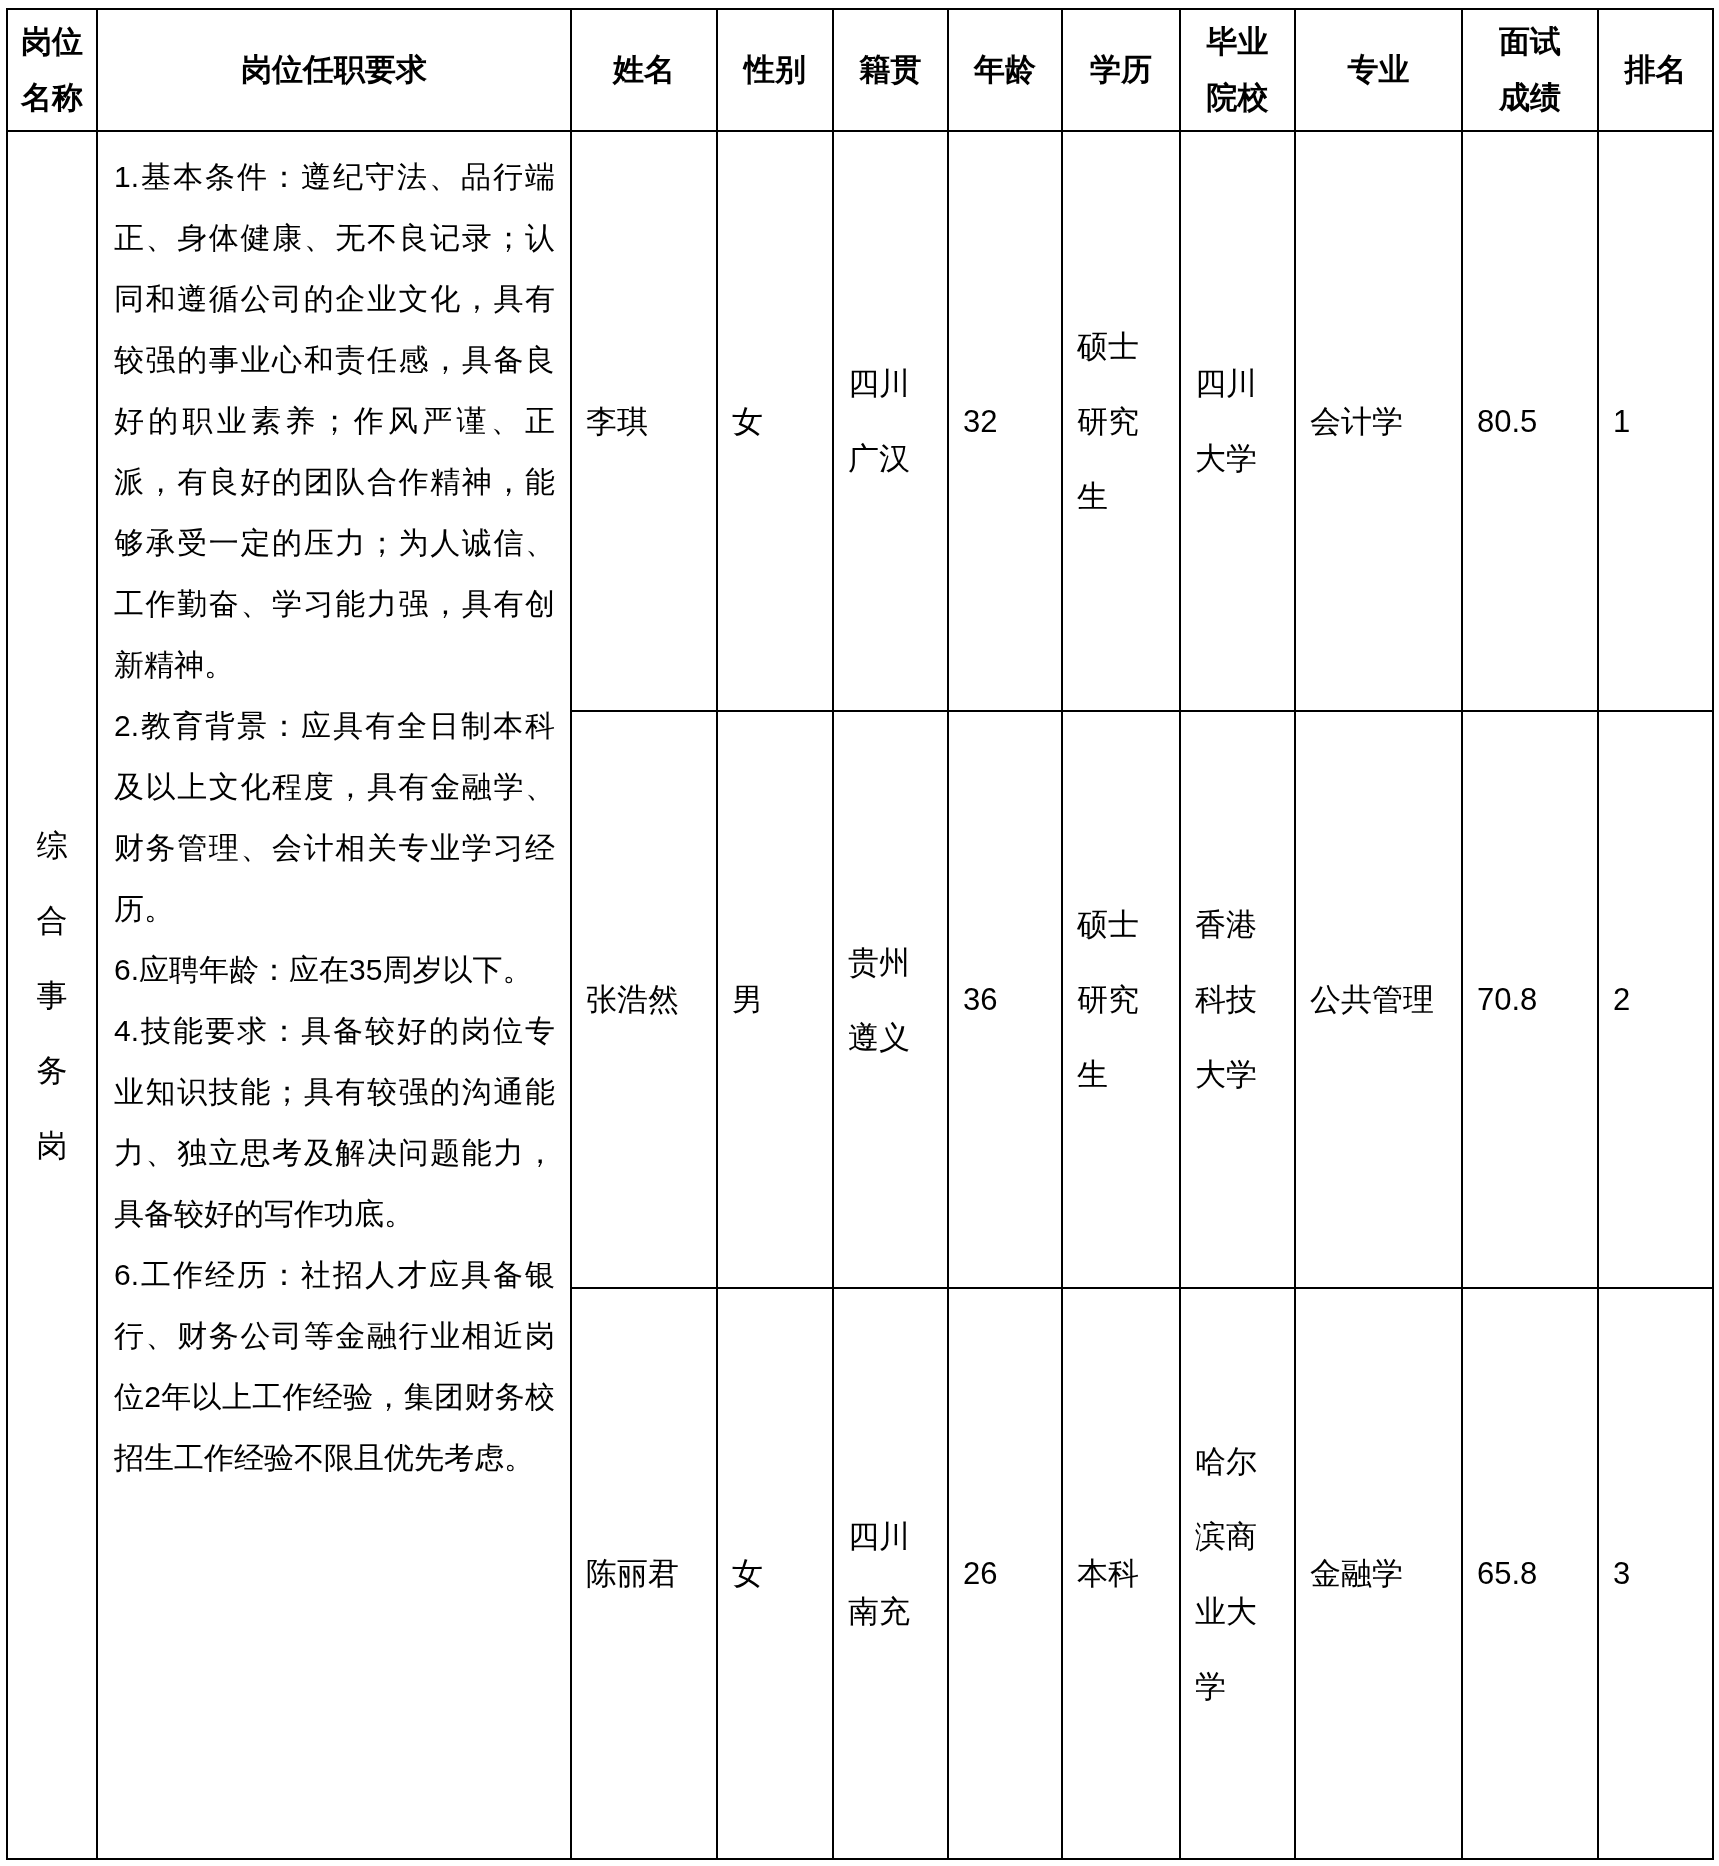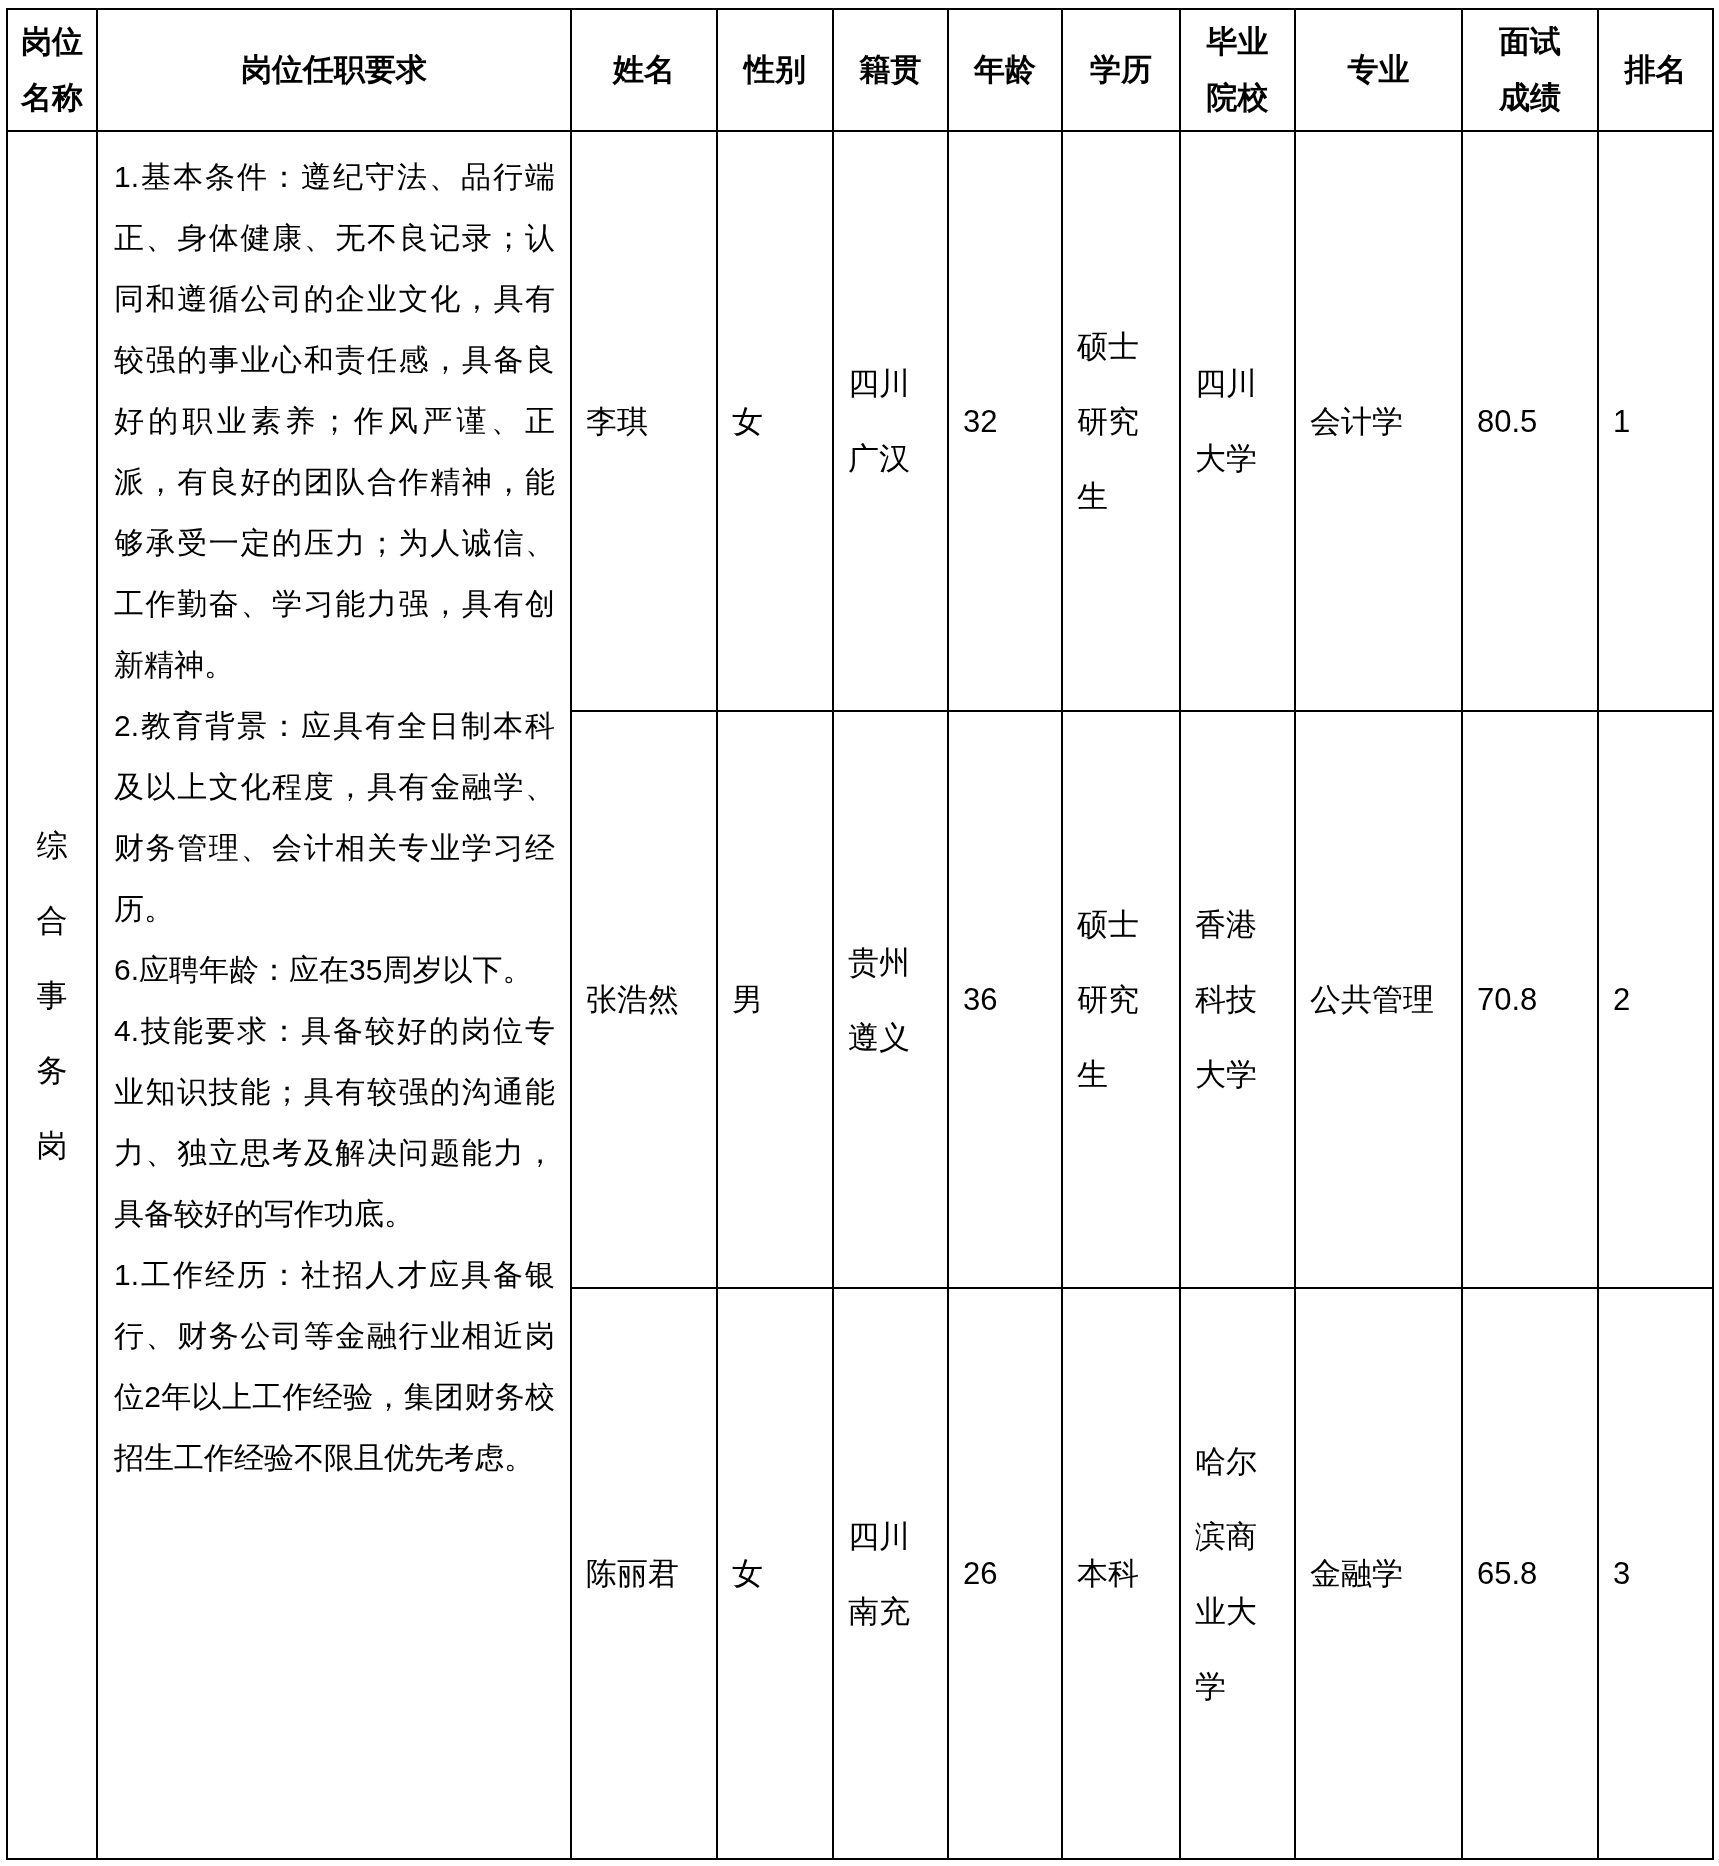--- a/index.html
+++ b/index.html
@@ -124,21 +124,21 @@
     </th>
   </tr>
 
   <tr style="height:580px;">
     <td class="pos-cell" rowspan="3">综合事务岗</td>
     <td class="req-cell" rowspan="3">
       <p>1.基本条件：遵纪守法、品行端正、身体健康、无不良记录；认同和遵循公司的企业文化，具有较强的事业心和责任感，具备良好的职业素养；作风严谨、正派，有良好的团队合作精神，能够承受一定的压力；为人诚信、工作勤奋、学习能力强，具有创新精神。</p>
       <p>2.教育背景：应具有全日制本科及以上文化程度，具有金融学、财务管理、会计相关专业学习经历。</p>
       <p>6.应聘年龄：应在35周岁以下。</p>
       <p>4.技能要求：具备较好的岗位专业知识技能；具有较强的沟通能力、独立思考及解决问题能力，具备较好的写作功底。</p>
-      <p>1.工作经历：社招人才应具备银行、财务公司等金融行业相近岗位2年以上工作经验，集团财务校招生工作经验不限且优先考虑。</p>
+      <p>6.工作经历：社招人才应具备银行、财务公司等金融行业相近岗位2年以上工作经验，集团财务校招生工作经验不限且优先考虑。</p>
     </td>
     <td class="data-cell">李琪</td>
     <td class="data-cell">女</td>
     <td class="data-cell">四川广汉</td>
     <td class="data-cell">32</td>
     <td class="data-cell">硕士研究生</td>
     <td class="data-cell">四川大学</td>
     <td class="data-cell">会计学</td>
     <td class="data-cell">80.5</td>
     <td class="data-cell">1</td>

